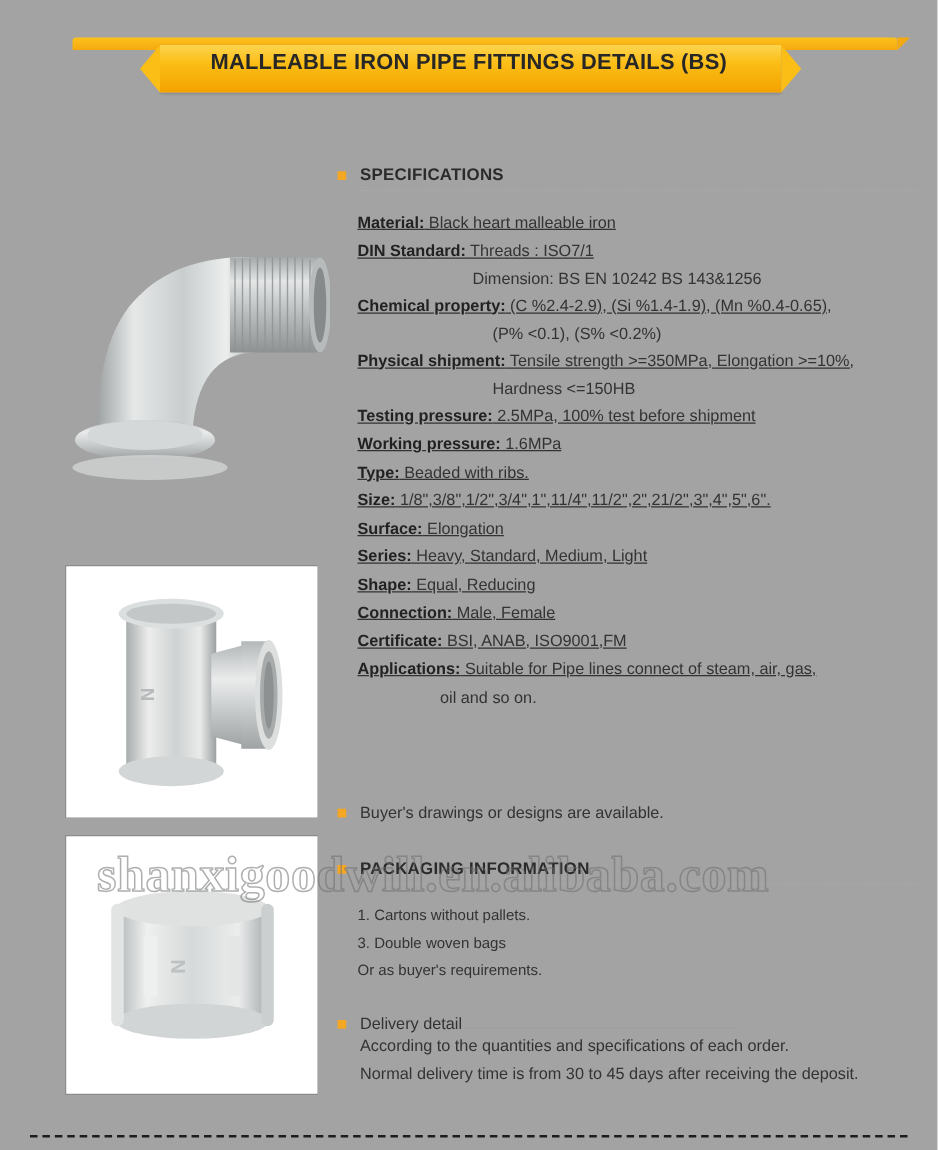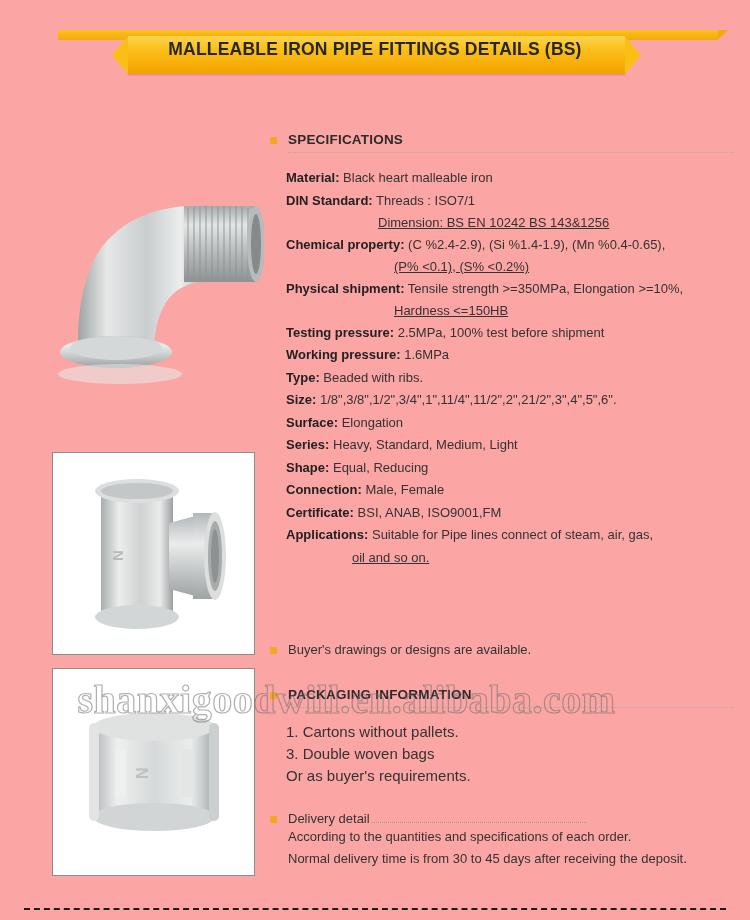--- a/index.html
+++ b/index.html
@@ -13,21 +13,21 @@
     position: relative;
     font-family: "Liberation Sans", sans-serif;
     color: #ururu;
     overflow: hidden;
   }
   .page {
     position: absolute;
     inset: 0;
     width: 750px;
     height: 920px;
-    background: #fca5a5;
+    background: #a3a3a3;
     overflow: hidden;
   }
 
   
   .banner-wrap {
     position: absolute;
     left: 0; top: 30px;
     width: 750px; height: 52px;
   }
   .banner-thin {
@@ -127,49 +127,49 @@
     margin: 14px 0 0 0;
     padding: 0 0 0 18px;
     list-style: none;
   }
   .spec-row {
     font-size: 13px;
     color: #333;
     line-height: 21.5px;
     margin-bottom: 1px;
     white-space: nowrap;
+    text-decoration: underline;
   }
   .spec-row b { font-weight: bold; color: #222; }
   .spec-cont {
     font-size: 13px;
     color: #333;
     line-height: 21.5px;
     white-space: nowrap;
-    text-decoration: underline;
   }
   .indent-2 { padding-left: 92px; }
   .indent-3 { padding-left: 108px; }
   .indent-4 { padding-left: 66px; }
 
   .note-line {
     position: relative;
     padding-left: 20px;
     font-size: 13px;
     color: #333;
     white-space: nowrap;
     margin-top: 48px;
   }
 
   .pack-list {
     margin: 13px 0 0 0;
     padding: 0 0 0 18px;
     list-style: none;
   }
   .pack-item {
-    font-size: 15px;
+    font-size: 12px;
     color: #333;
     line-height: 22px;
     white-space: nowrap;
   }
 
   .deliv-head {
     position: relative;
     padding-left: 20px;
     font-size: 13px;
     color: #333;

